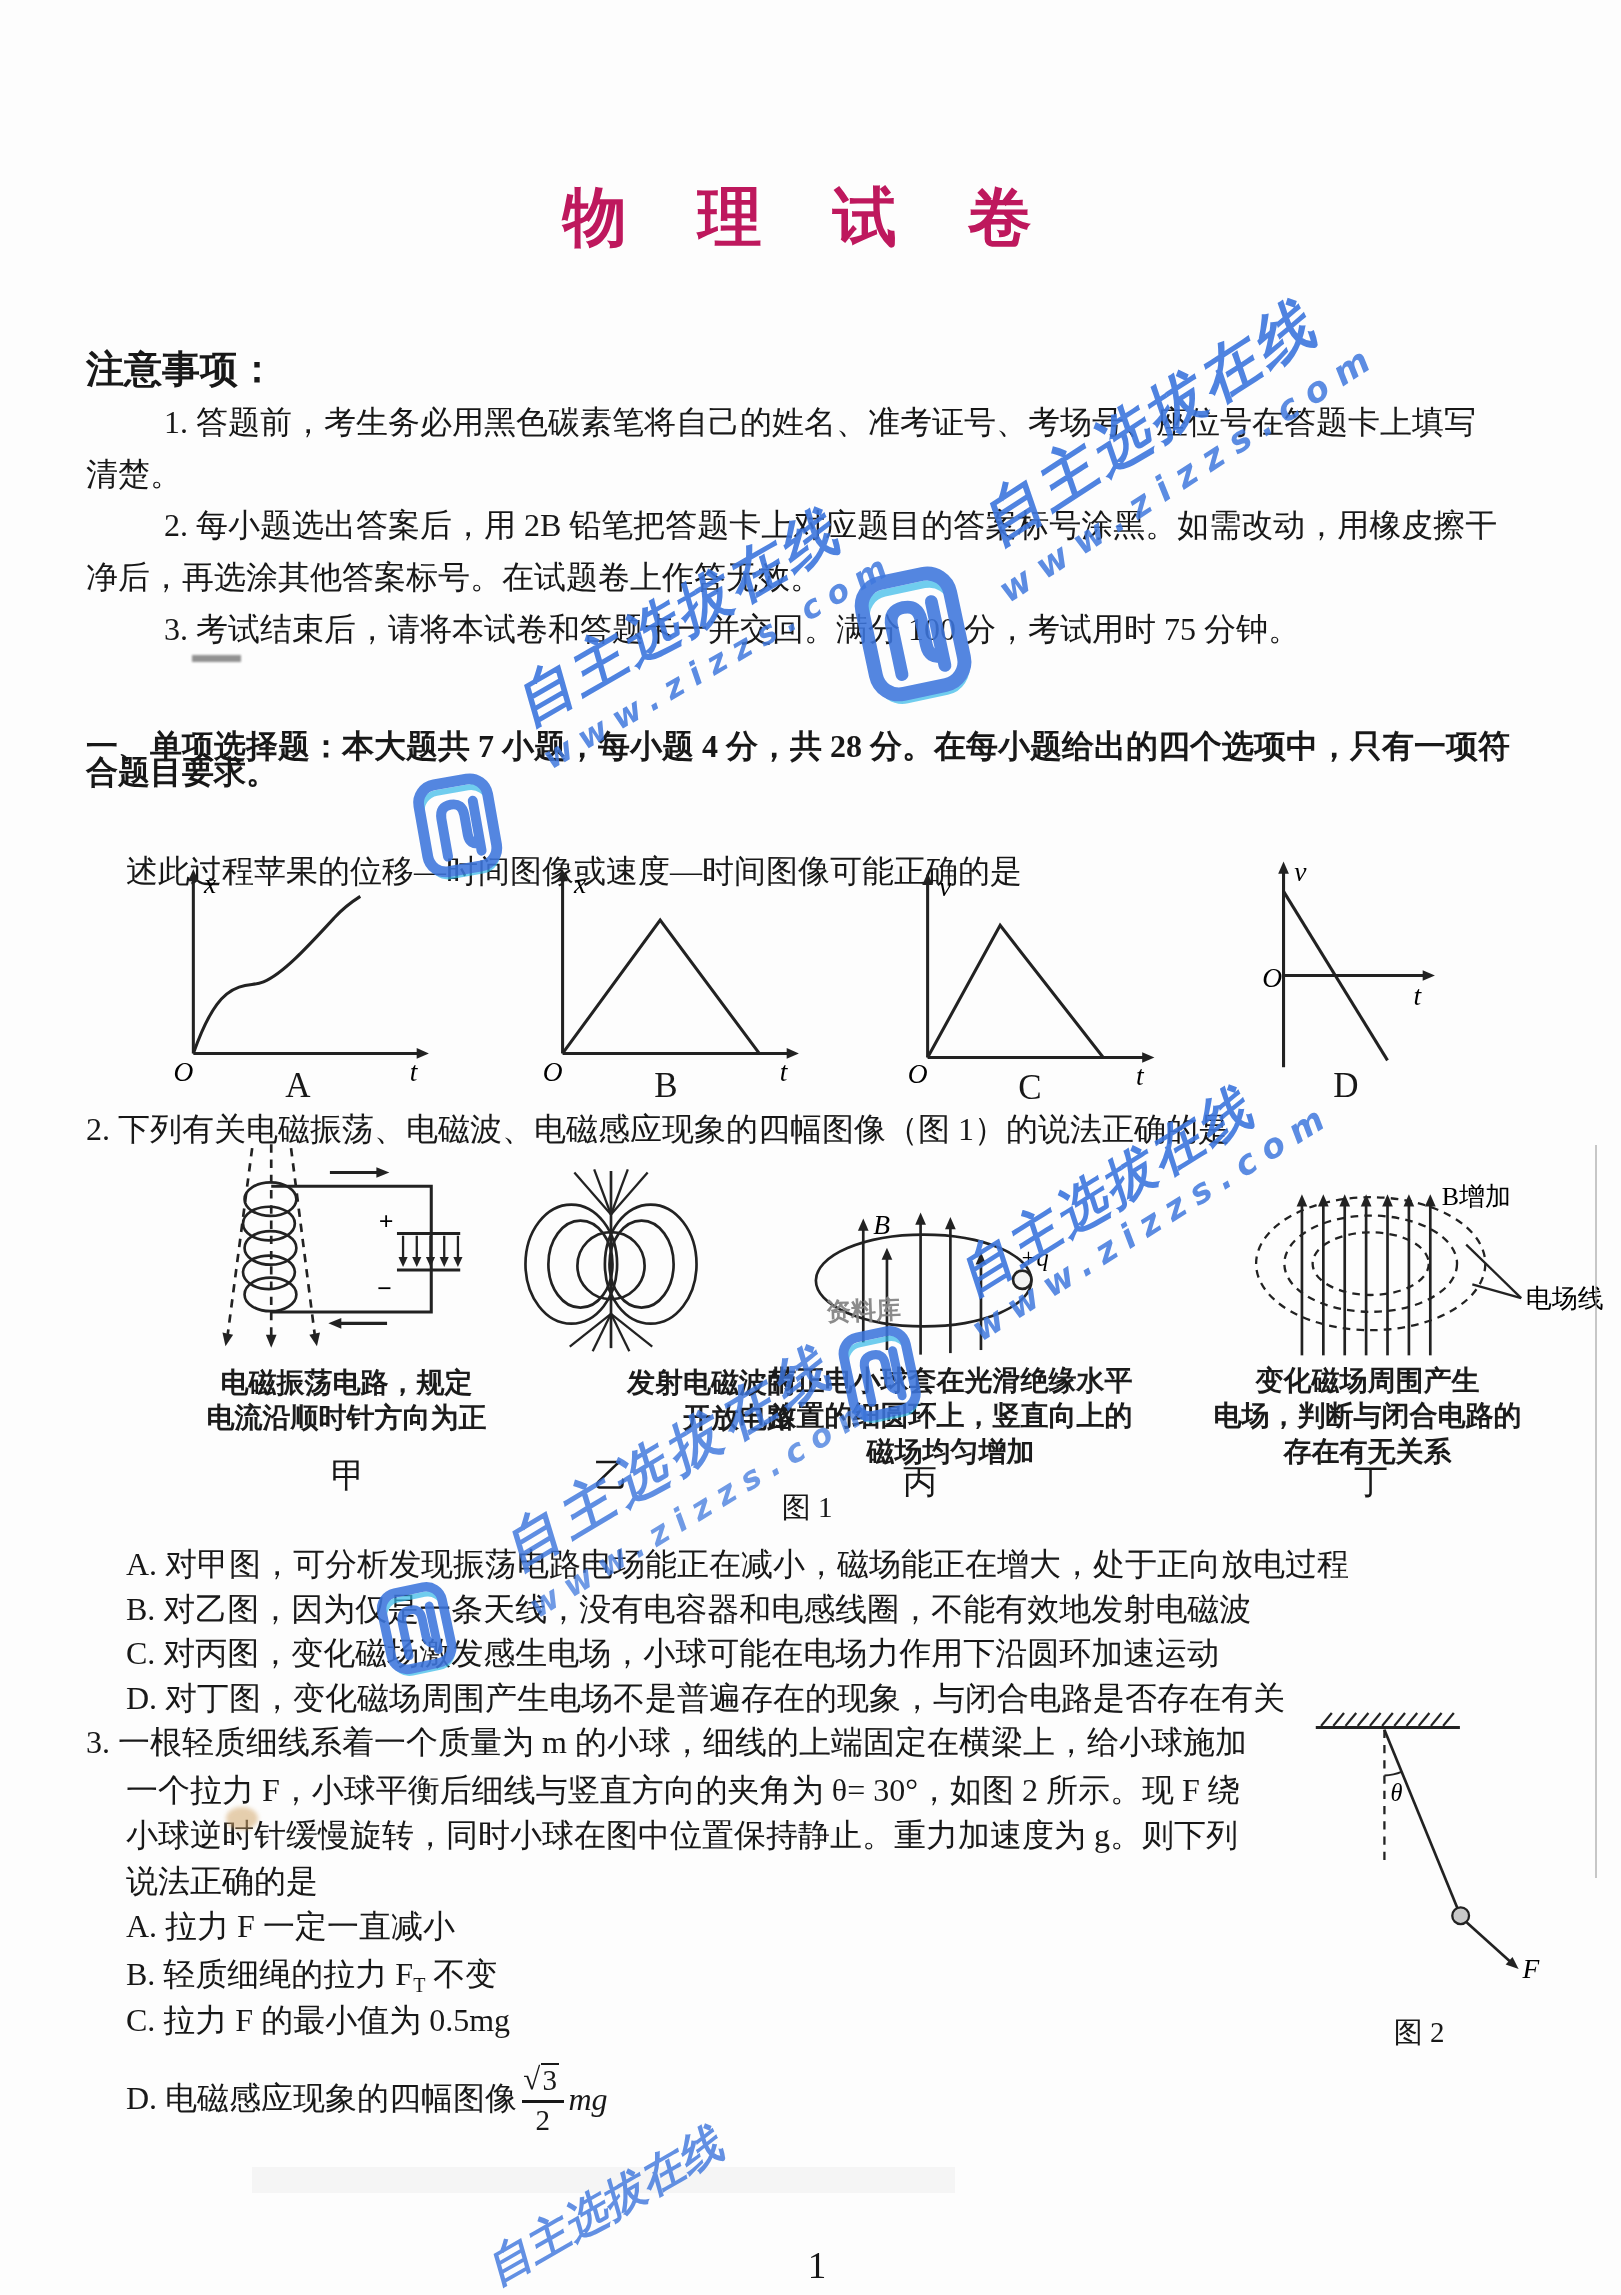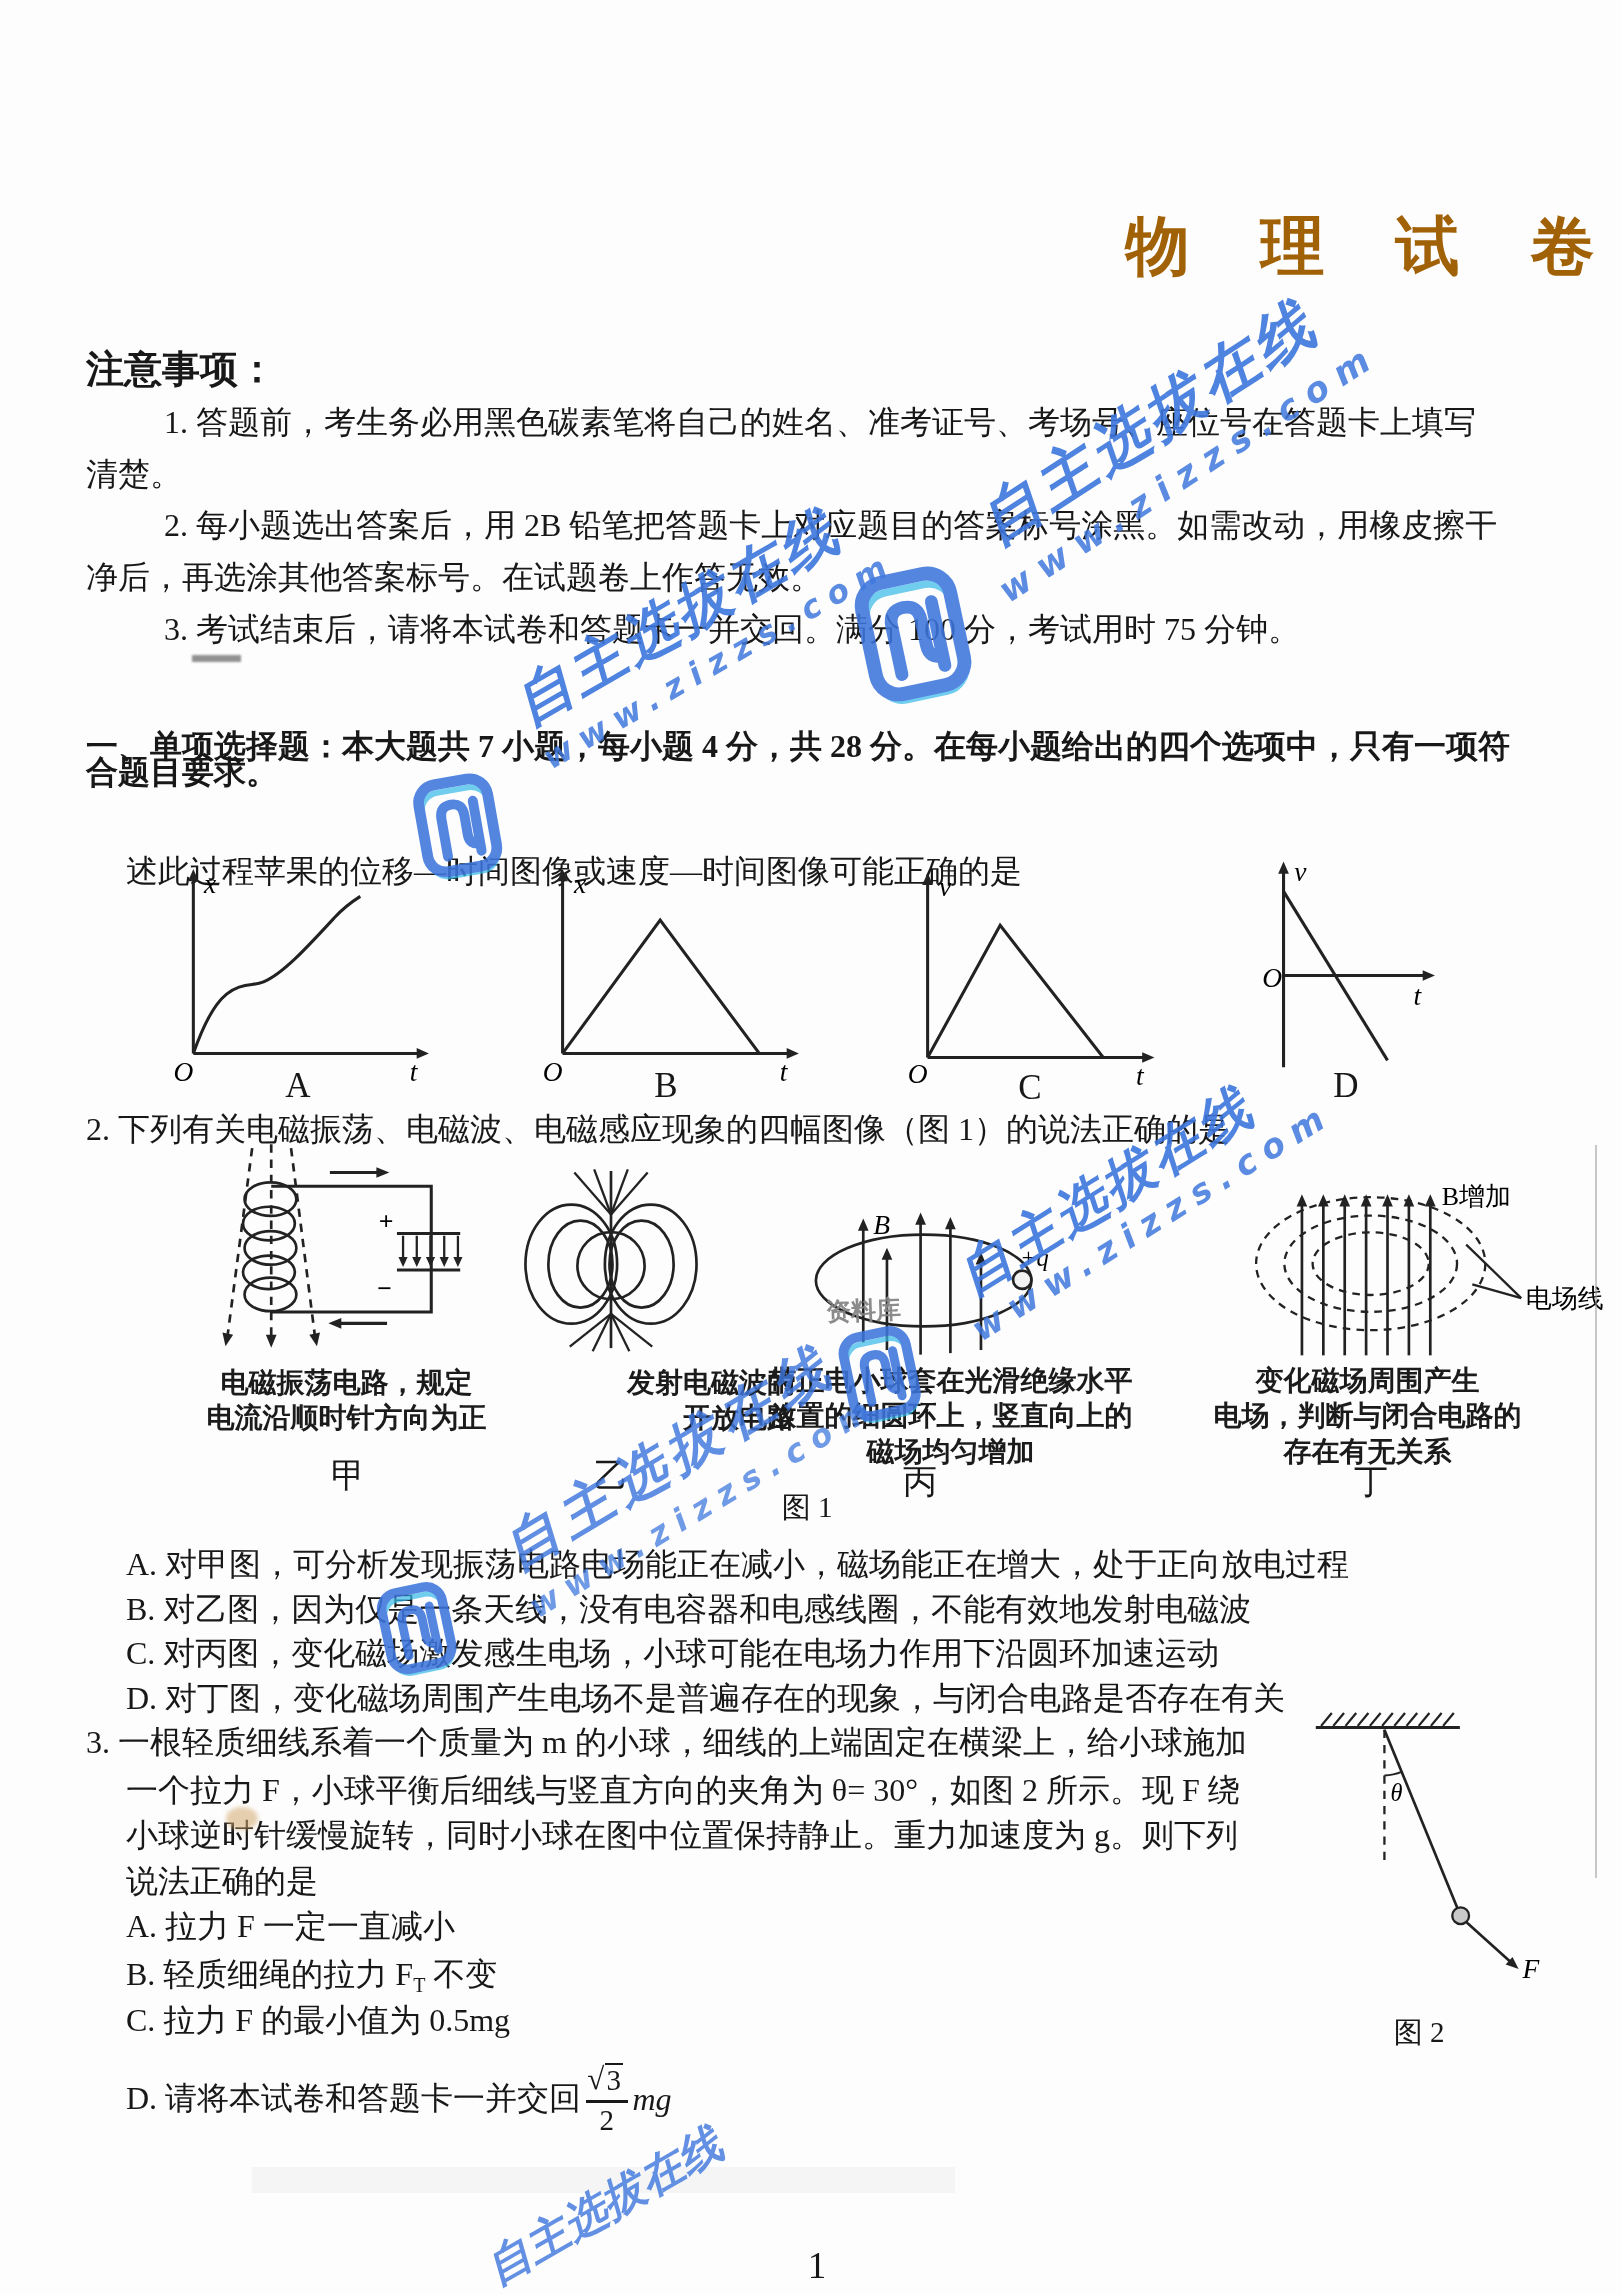--- a/index.html
+++ b/index.html
@@ -4,22 +4,22 @@
 <style>
   html,body{margin:0;padding:0;background:#dcdcdc;}
   #page{
     position:relative; width:1622px; height:2295px; overflow:hidden;
     background:#fdfdfd; font-family:"Liberation Serif", serif; color:#161616;
   }
   .abs{position:absolute;}
   .ln{position:absolute; font-size:32px; line-height:1.18; white-space:nowrap; color:#181818;}
   .bold{font-weight:bold;}
   .title{
-    position:absolute; left:0; top:174px; width:100%; text-align:right;
-    font-size:64px; font-weight:bold; letter-spacing:27.5px; color:#a16207;margin-top:29px;
+    position:absolute; left:0; top:174px; width:100%; text-align:center;
+    font-size:64px; font-weight:bold; letter-spacing:27.5px; color:#be185d;
   }
   .glabel{position:absolute; font-size:35px; width:92px; text-align:center; color:#181818;}
   .cap{position:absolute; width:367px; text-align:center; font-size:28px; font-weight:bold; line-height:1.26; color:#1b1b1b;}
   .plabel{position:absolute; width:92px; text-align:center; font-size:34px; color:#181818;}
   .figcap{position:absolute; width:122px; text-align:center; font-size:29px; color:#181818;}
   svg{position:absolute; overflow:visible;}
   svg text{font-family:"Liberation Serif", serif;}
   .it{font-style:italic;}
   sub{font-size:20px;}
   
@@ -252,21 +252,21 @@
   <div class="ln" style="left:86px; top:1724px;">3. 一根轻质细线系着一个质量为 m 的小球，细线的上端固定在横梁上，给小球施加</div>
   <div class="ln" style="left:126px; top:1772px;">一个拉力 F，小球平衡后细线与竖直方向的夹角为 θ= 30°，如图 2 所示。现 F 绕</div>
   <div class="ln" style="left:126px; top:1817px;">小球逆时针缓慢旋转，同时小球在图中位置保持静止。重力加速度为 g。则下列</div>
   <div class="ln" style="left:126px; top:1863px;">说法正确的是</div>
   <div class="ln" style="left:126px; top:1908px;">A. 拉力 F 一定一直减小</div>
   <div class="ln" style="left:126px; top:1956px;">
     <span>B. 轻质细绳的拉力 F</span><sub>T</sub><span> 不变</span>
   </div>
   <div class="ln" style="left:126px; top:2002px;">C. 拉力 F 的最小值为 0.5mg</div>
   <div class="fracline" style="left:126px; top:2053px; height:92px;">
-    <span>D. 请将本试卷和答题卡一并交回</span>
+    <span>D. 电磁感应现象的四幅图像</span>
     <span class="frac">
       <span class="num">
           <span class="rad">√</span>
           <span class="radval">3</span>
         </span>
       <span class="den">2</span>
     </span>
     <span class="it">mg</span>
   </div>
 

